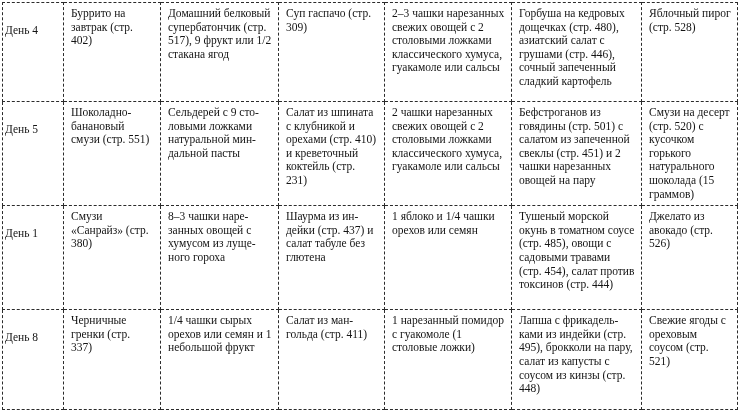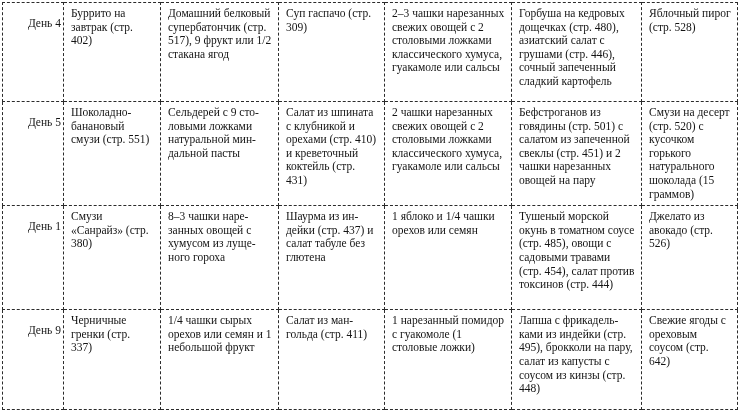--- a/index.html
+++ b/index.html
@@ -30,24 +30,24 @@
   }
   table.meal-plan td {
     border: 1px dashed #2b2b2b;
     vertical-align: top;
     padding: 4px 6px 4px 7px;
     hyphens: manual;
     overflow-wrap: break-word;
     word-wrap: break-word;
   }
   table.meal-plan td.day-cell {
-    text-align: right;
+    text-align: left;
     padding-left: 2px;
     padding-right: 2px;
-    padding-top: 14px;
+    padding-top: 21px;
   }
 </style>
 </head>
 <body>
 
 <div class="page">
   <table class="meal-plan">
     <colgroup>
       <col style="width:61px">
       <col style="width:97px">
@@ -64,38 +64,38 @@
         <td>Домашний белко­вый супербатон­чик (стр. 517), 9 фрукт или 1/2 стакана ягод</td>
         <td>Суп гаспачо (стр. 309)</td>
         <td>2–3 чашки нарезан­ных свежих овощей с 2 столовыми лож­ками классического хумуса, гуакамоле или сальсы</td>
         <td>Горбуша на кедро­вых дощечках (стр. 480), азиатский салат с грушами (стр. 446), сочный запеченный сладкий картофель</td>
         <td>Яблочный пирог (стр. 528)</td>
       </tr>
       <tr style="height:104px">
         <td class="day-cell">День 5</td>
         <td>Шоколадно-банановый смузи (стр. 551)</td>
         <td>Сельдерей с 9 сто­ловыми ложками натуральной мин­дальной пасты</td>
-        <td>Салат из шпи­ната с клубникой и орехами (стр. 410) и креветоч­ный коктейль (стр. 431)</td>
+        <td>Салат из шпи­ната с клубникой и орехами (стр. 410) и креветоч­ный коктейль (стр. 231)</td>
         <td>2 чашки нарезан­ных свежих овощей с 2 столовыми лож­ками классического хумуса, гуакамоле или сальсы</td>
         <td>Бефстроганов из говядины (стр. 501) с салатом из за­печенной свеклы (стр. 451) и 2 чашки нарезанных овощей на пару</td>
         <td>Смузи на десерт (стр. 520) с кусоч­ком горького натурального шоколада (15 граммов)</td>
       </tr>
       <tr style="height:104px">
         <td class="day-cell">День 1</td>
         <td>Смузи «Санрайз» (стр. 380)</td>
         <td>8–3 чашки наре­занных овощей с хумусом из луще­ного гороха</td>
         <td>Шаурма из ин­дейки (стр. 437) и салат табуле без глютена</td>
         <td>1 яблоко и 1/4 чашки орехов или семян</td>
         <td>Тушеный морской окунь в томатном со­усе (стр. 485), овощи с садовыми травами (стр. 454), салат против токсинов (стр. 444)</td>
         <td>Джелато из авокадо (стр. 526)</td>
       </tr>
       <tr style="height:100px">
-        <td class="day-cell">День 9</td>
+        <td class="day-cell">День 8</td>
         <td>Черничные гренки (стр. 337)</td>
         <td>1/4 чашки сырых орехов или семян и 1 небольшой фрукт</td>
         <td>Салат из ман­гольда (стр. 411)</td>
         <td>1 нарезанный по­мидор с гуакомоле (1 столовые ложки)</td>
         <td>Лапша с фрикадель­ками из индейки (стр. 495), брокколи на пару, салат из капусты с соусом из кинзы (стр. 448)</td>
-        <td>Свежие ягоды с ореховым соусом (стр. 642)</td>
+        <td>Свежие ягоды с ореховым соусом (стр. 521)</td>
       </tr>
     </tbody>
   </table>
 </div>
 
 </body></html>

